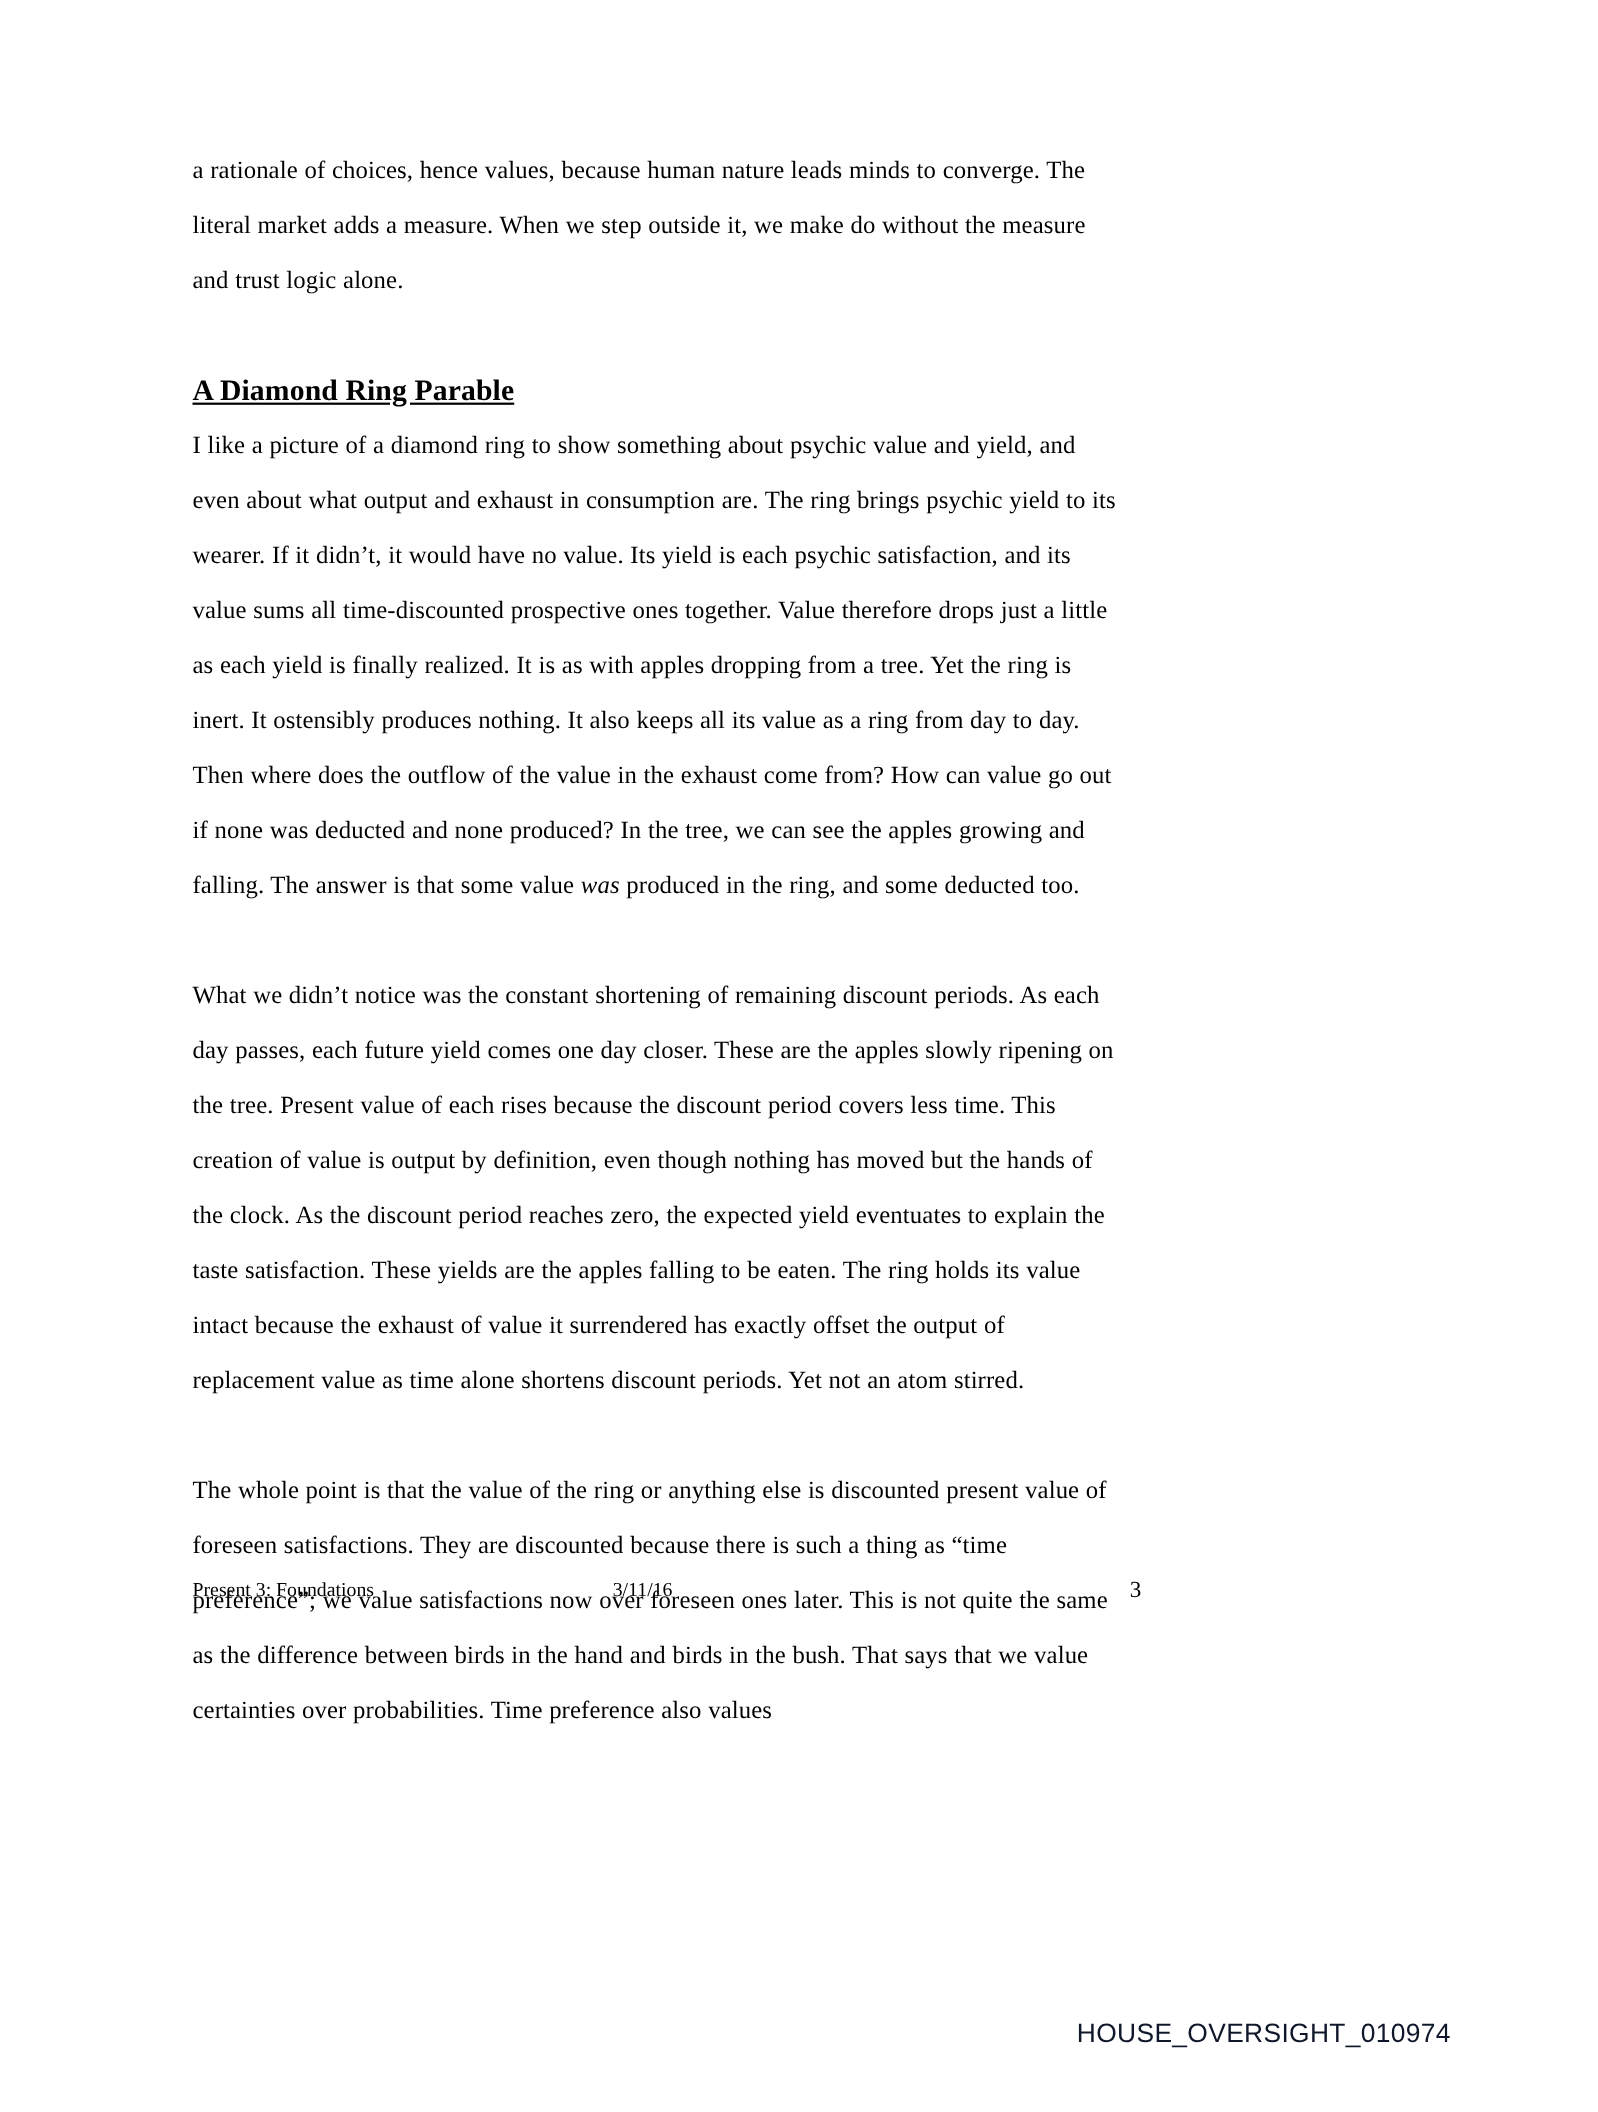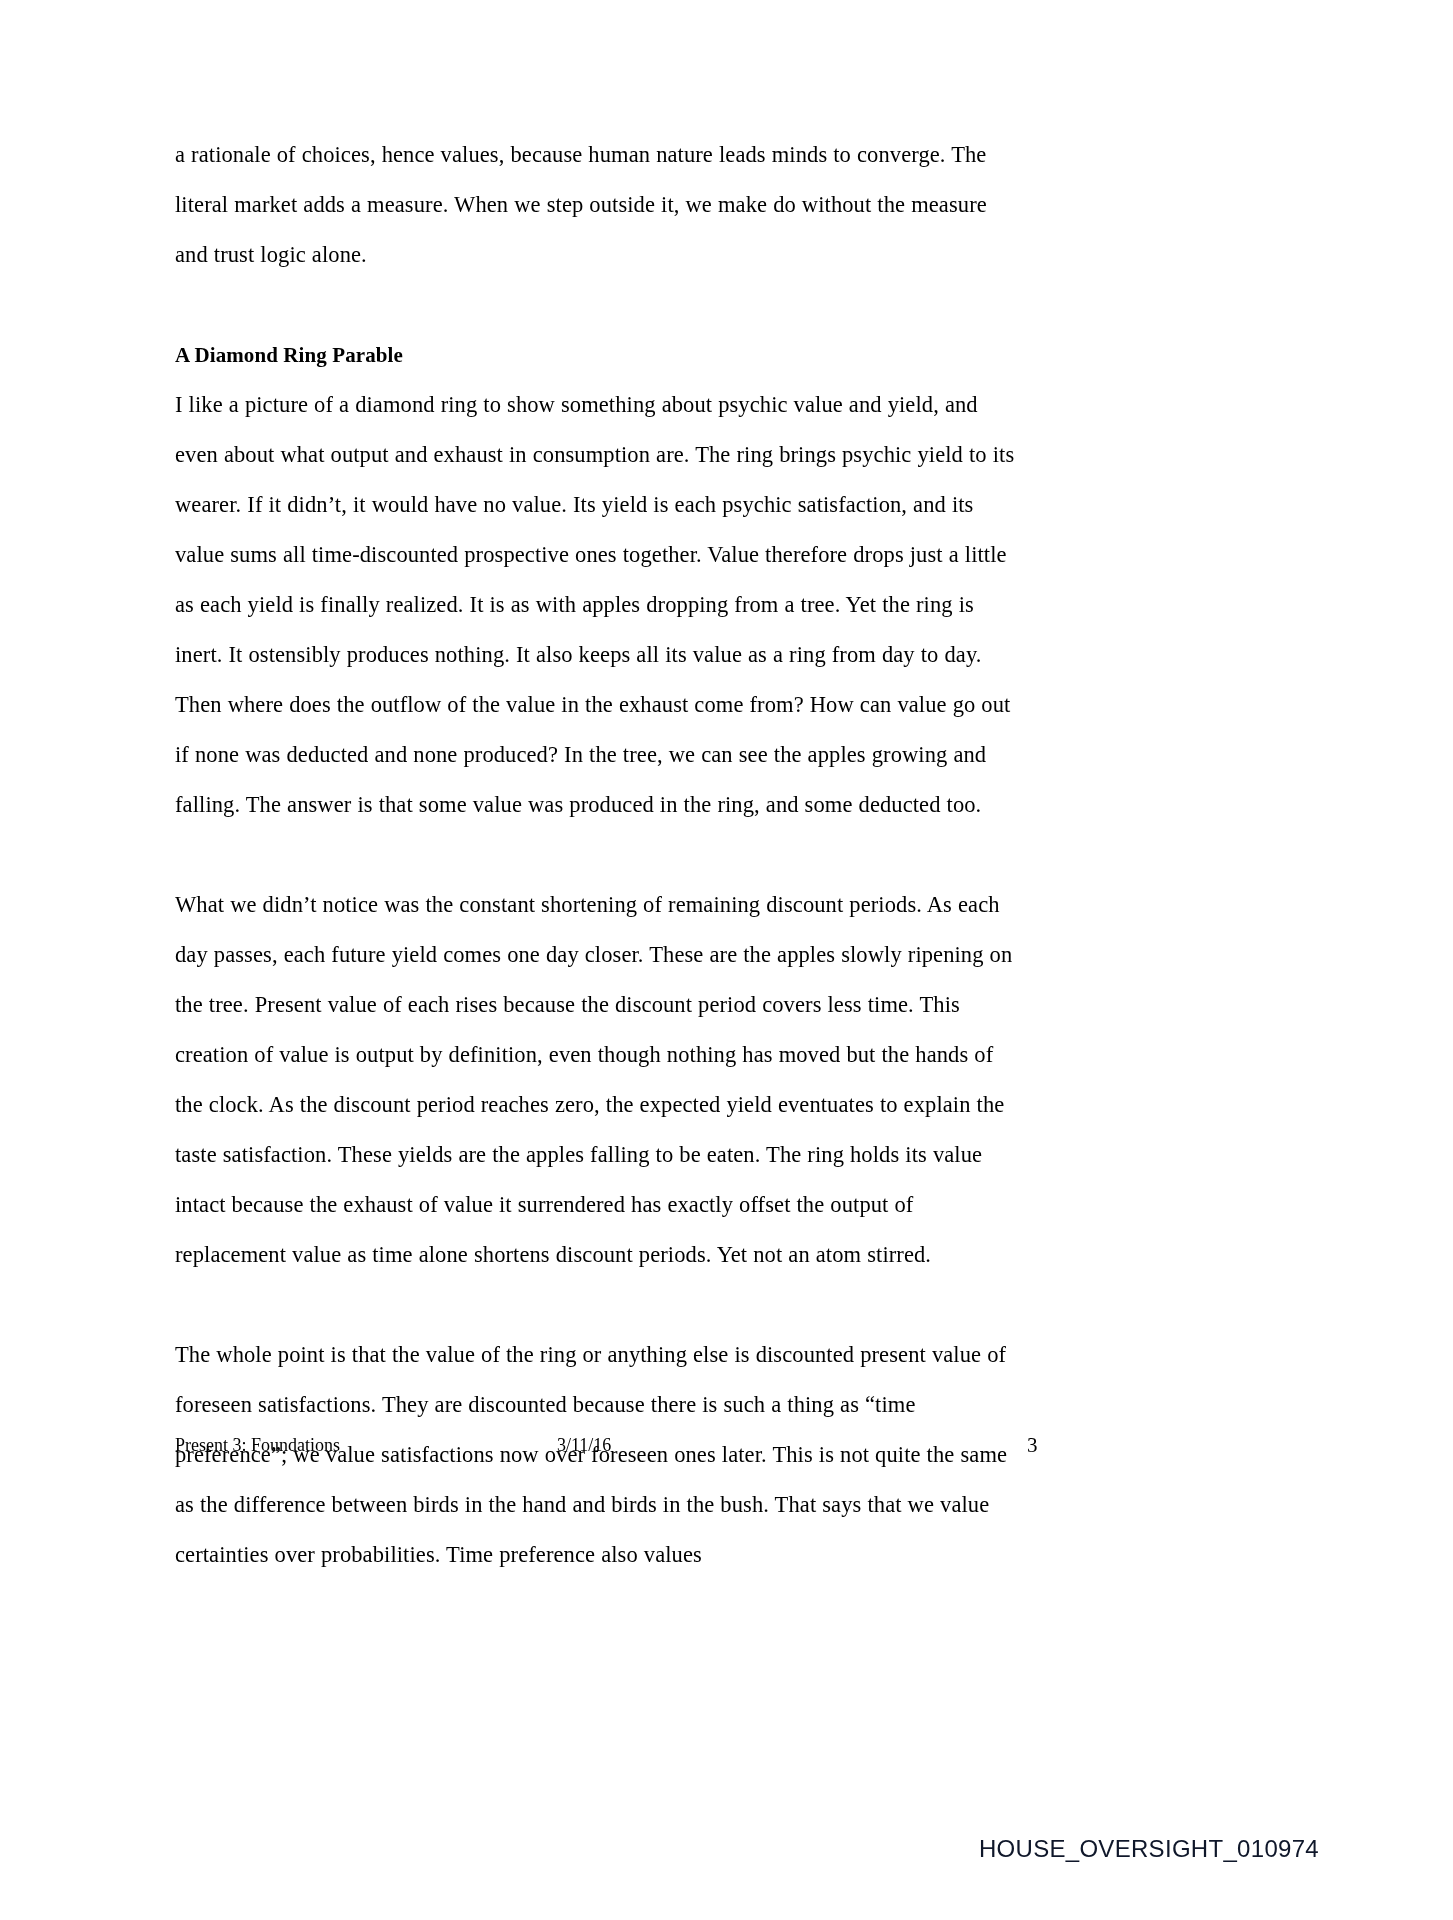--- a/index.html
+++ b/index.html
@@ -34,26 +34,28 @@
     line-height: 50px;
     text-align: left;
     letter-spacing: 0.1px;
     word-spacing: 0.3px;
   }
   .para-gap {
     height: 50px;
   }
   h2.section-heading {
     margin: 0;
-    font-size: 21px;
+    font-size: 27px;
     line-height: 50px;
     font-weight: bold;
+    text-decoration: underline;
     letter-spacing: 0.1px;
   }
   .italic {
+    font-style: italic;
   }
   .footer {
     position: absolute;
     left: 175px;
     top: 1432px;
     width: 867px;
     font-size: 18px;
     line-height: 26px;
   }
   .footer-left {

